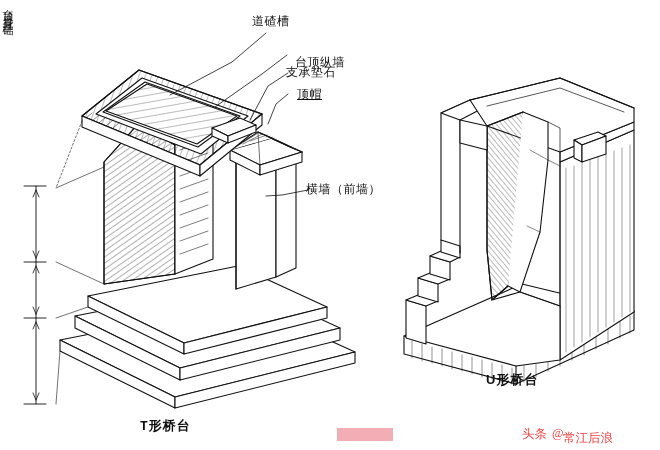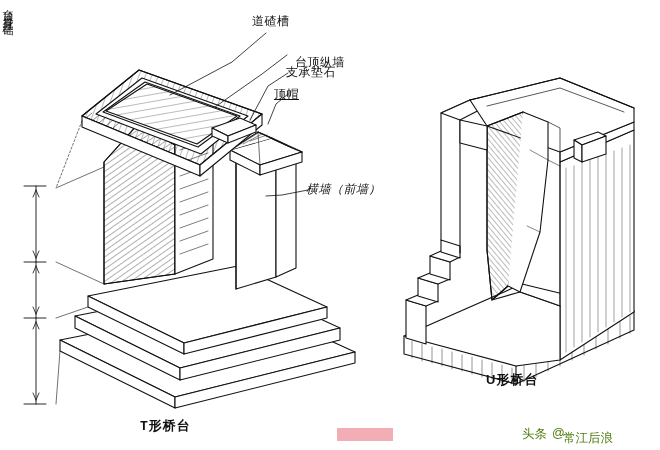--- a/index.html
+++ b/index.html
@@ -24,22 +24,22 @@
   .vert{
     writing-mode:vertical-rl;
     text-orientation:upright;
     font-size:11px;
     letter-spacing:3px;
     color:#111;
   }
   .wm{
     position:absolute;
     font-size:12.5px;
-    color:#4d7c0f;
-    font-family:Liberation Sans, sans-serif;
+    color:#ef4444;
+    font-family:Liberation Serif, serif;
   }
   .wm-box{
     position:absolute;
     background:#f1a0a8;
     opacity:.85;
   }
 </style>
 </head>
 <body>
 
@@ -216,22 +216,22 @@
         <path d="M548,122 L560,128 L560,306" stroke-width="0.7"></path>
         <path d="M548,160 L560,166" stroke-width="0.55"></path>
       </g>
 
     </g>
   </svg>
 
   <div class="lbl lbl-cjk" style="left:252px;top:14px;">道碴槽</div>
   <div class="lbl lbl-cjk" style="left:286px;top:55px;margin-left:9px;">台顶纵墙</div>
   <div class="lbl lbl-cjk" style="left:286px;top:65px;">支承垫石</div>
-  <div class="lbl lbl-cjk" style="left:274px;top:87px;text-decoration:underline;">顶帽</div>
-  <div class="lbl lbl-cjk" style="left:306px;top:182px;font-style:italic;">横墙（前墙）</div>
+  <div class="lbl lbl-cjk" style="left:297px;top:87px;text-decoration:underline;">顶帽</div>
+  <div class="lbl lbl-cjk" style="left:306px;top:182px;">横墙（前墙）</div>
 
   <div class="vert" style="left:8px;top:183px;">台顶</div>
   <div class="vert" style="left:8px;top:262px;">台身</div>
   <div class="vert" style="left:8px;top:344px;">基础</div>
 
   <div class="lbl cap" style="left:140px;top:417px;font-family:Liberation Mono, monospace;">T形桥台</div>
   <div class="lbl cap" style="left:477px;top:371px;margin-left:9px;">U形桥台</div>
 
   <div class="wm-box" style="left:337px;top:428px;width:56px;height:13px;"></div>
   <div class="wm" style="left:522px;top:426px;">头条</div>

